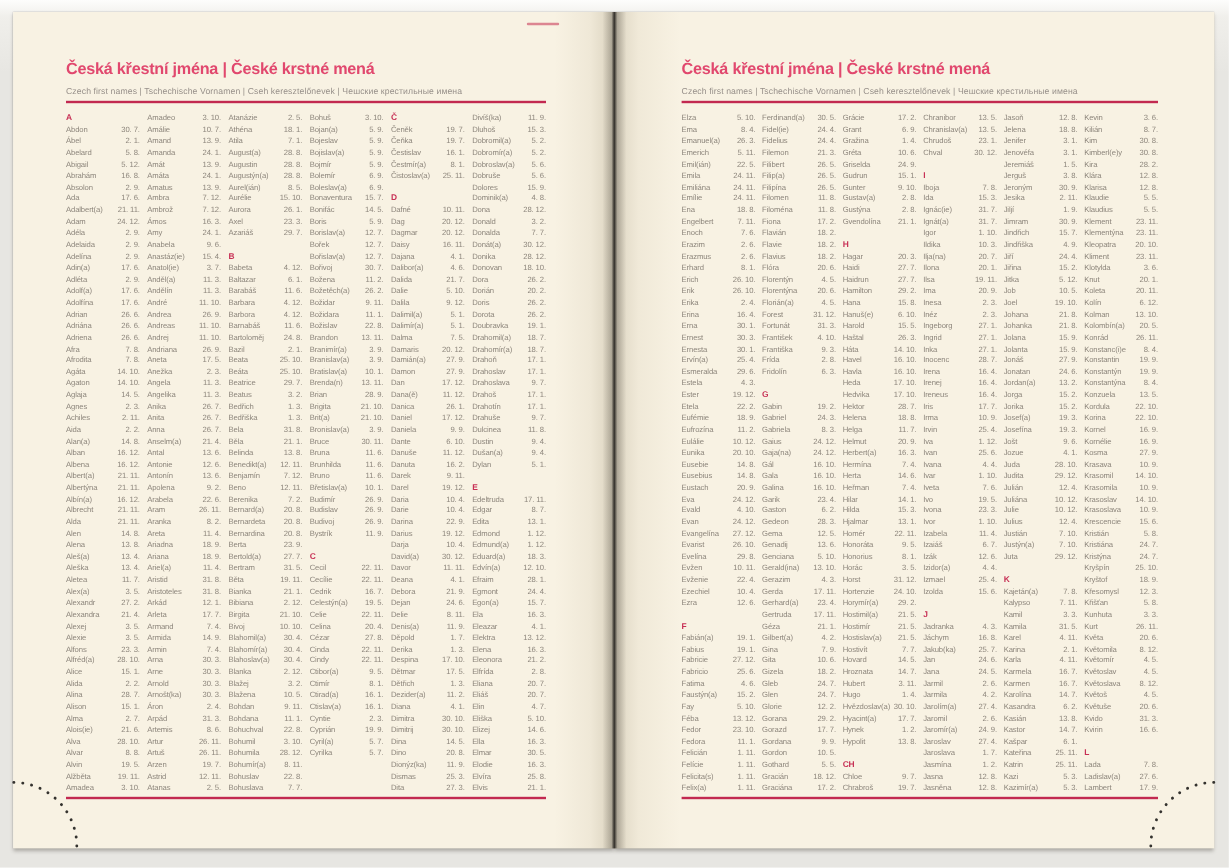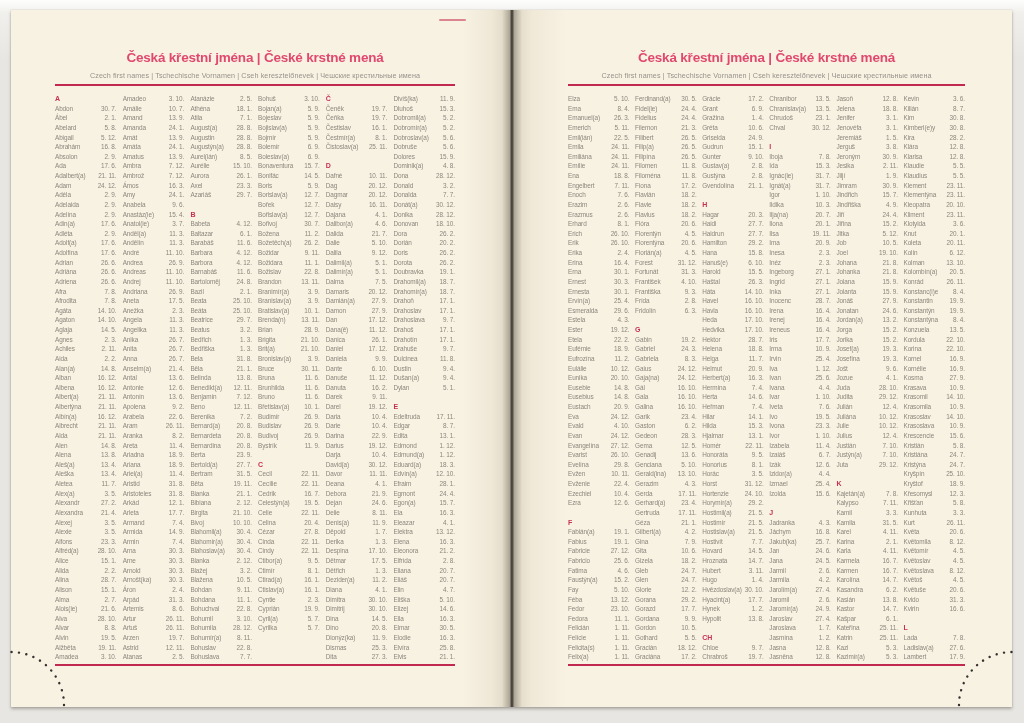--- a/index.html
+++ b/index.html
@@ -19,26 +19,26 @@
     background:linear-gradient(270deg,var(--page,#f8f2e3) 0%,var(--page,#f8f2e3) 89%,#f0e9d8 96%,#dcd4c1 100%);}
   .gutter{
     position:absolute;top:10px;left:502px;width:20px;height:697px;
     background:linear-gradient(90deg,rgba(59,54,46,0) 0%,rgba(59,54,46,.28) 38%,rgba(32,29,25,.88) 50%,rgba(59,54,46,.30) 62%,rgba(59,54,46,0) 100%);
     pointer-events:none;
   }
   .content{position:absolute;top:0;height:697px;}
   .page-left .content{left:44px;width:400px;}
   .page-right .content{left:56px;width:397px;}
   .page-title{
-    position:absolute;top:40px;left:0;right:0;text-align:center;
+    position:absolute;top:40px;left:0;right:0;
     font-size:13.5px;font-weight:bold;letter-spacing:-.2px;
     color:var(--accent,#e1486e);white-space:nowrap;
   }
   .page-subtitle{
-    position:absolute;top:61px;left:0;right:0;text-align:center;
+    position:absolute;top:61px;left:0;right:0;
     font-size:7.2px;color:#97908a;letter-spacing:.1px;white-space:nowrap;
   }
   .rule{position:absolute;left:0;right:0;height:1.6px;background:var(--rule,#c22950);}
   .rule-top{top:74px;}
   .rule-bottom{top:654px;}
   .colgroup{
     position:absolute;top:84px;left:0;right:0;
     display:flex;justify-content:space-between;
   }
   .col{width:61.5px;}

